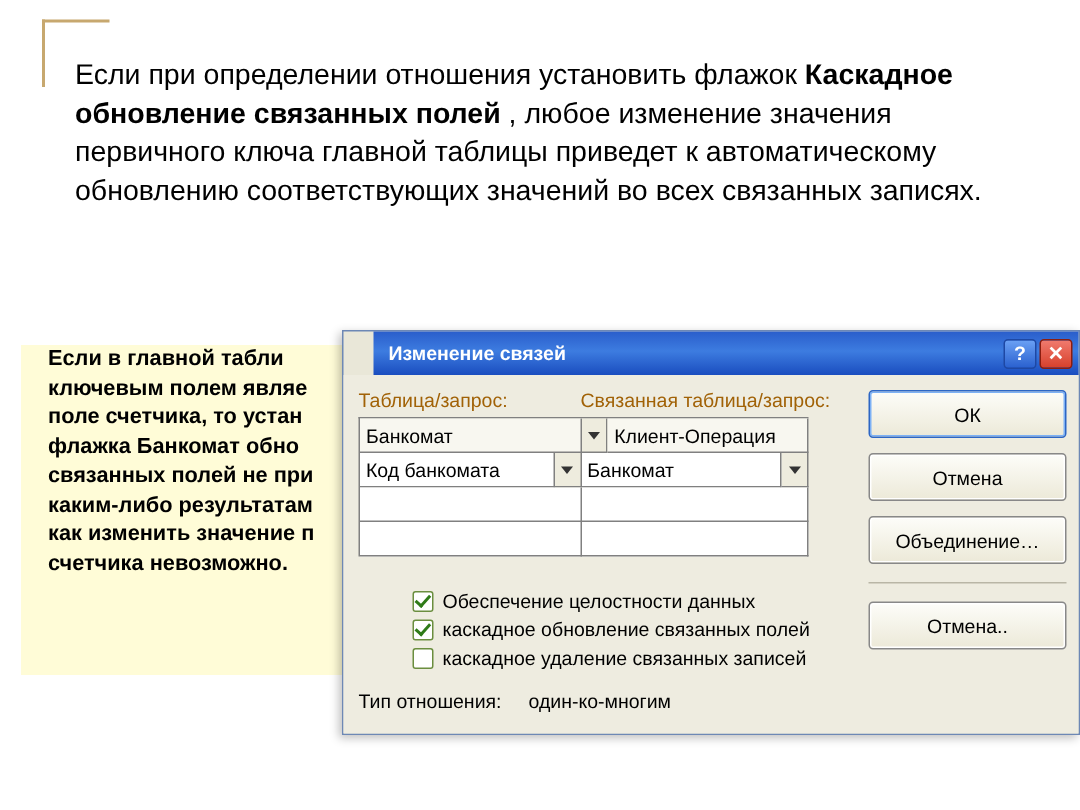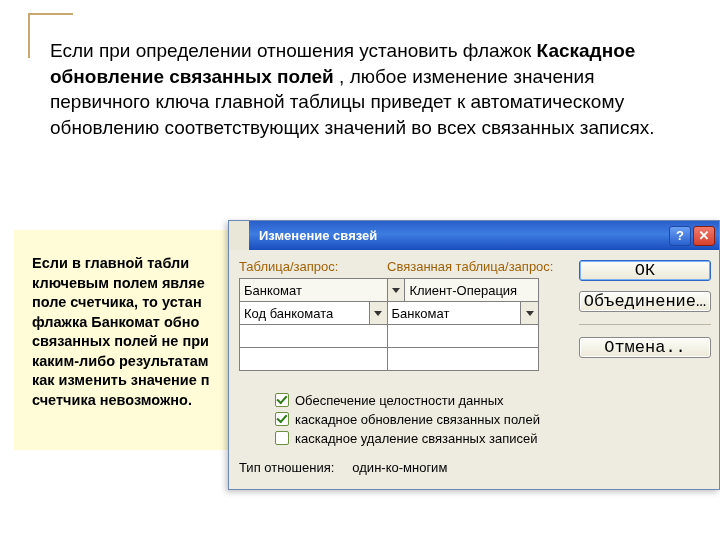--- a/index.html
+++ b/index.html
@@ -30,21 +30,21 @@
     line-height:1.35;
     color:#000;
     margin-top:18px;
   }
   .main-text .bold { font-weight:bold; }
   .side-box {
     position:absolute;
     left:14px; top:230px;
     width:268px; height:220px;
     background:#fffcd7;
-    padding:24px 14px 12px 18px;
+    padding:0 14px 12px 18px;
     font-size:14.5px;
     font-family:"Tahoma", Arial, sans-serif;
     color:#000;
     line-height:1.35;
   }
   .side-box .bold { font-weight:bold; }
 
   
   .dialog {
     position:absolute;
@@ -114,21 +114,21 @@
   .drop-cell {
     background:#eeecde;
     display:flex; align-items:center; justify-content:center;
     width:18px;
     border-right:1px solid #808080;
     border-bottom:1px solid #808080;
   }
   .chev { width:0;height:0;border-left:4px solid transparent;border-right:4px solid transparent;border-top:5px solid #333; }
 
   .check-line {
-    display:flex; align-items:flex-start;
+    display:flex; align-items:center;
     margin:4px 0;
     font-size:13px;
     padding-left:36px;
   }
   .cb {
     width:14px; height:14px;
     border:1px solid #6b8e3f;
     border-radius:2px;
     background:#fff;
     margin-right:6px;
@@ -149,28 +149,27 @@
   .rel-type .lbl { font-size:13px; margin-right:18px; }
   .rel-type .val { font-size:13px; }
 
   .right-col {
     width:132px;
     display:flex; flex-direction:column;
     gap:10px;
     padding-top:1px;
   }
   .btn {
-    height:21px;
+    height:32px;
     background:linear-gradient(to bottom,#fdfdf9,#ece9d8);
     border:1px solid #888;
     border-radius:3px;
     display:flex; align-items:center; justify-content:center;
-    font-size:17px; color:#000;
+    font-size:13px; color:#000;
     box-shadow:inset 0 0 0 1px #fff;
-    font-family:Liberation Mono, monospace;
   }
   .btn.default { border:1px solid #2d66c4; box-shadow:inset 0 0 0 1px #7db1f5; }
 
   hr.div {
     border:none; border-top:1px solid #b9b6a6;
     margin:2px 0 2px 0;
   }
 </style>
 </head>
 <body>
@@ -265,20 +264,23 @@
           <span class="lbl">Тип отношения:</span>
           <span class="val">один-ко-многим</span>
         </div>
       </div>
 
       <div class="right-col">
         <div class="btn default">
             <span>ОК</span>
           </div>
         <div class="btn">
+            <span>Отмена</span>
+          </div>
+        <div class="btn">
             <span>Объединение…</span>
           </div>
         <hr class="div">
         <div class="btn">
             <span>Отмена..</span>
           </div>
       </div>
     </div>
   </div>
 </div>

